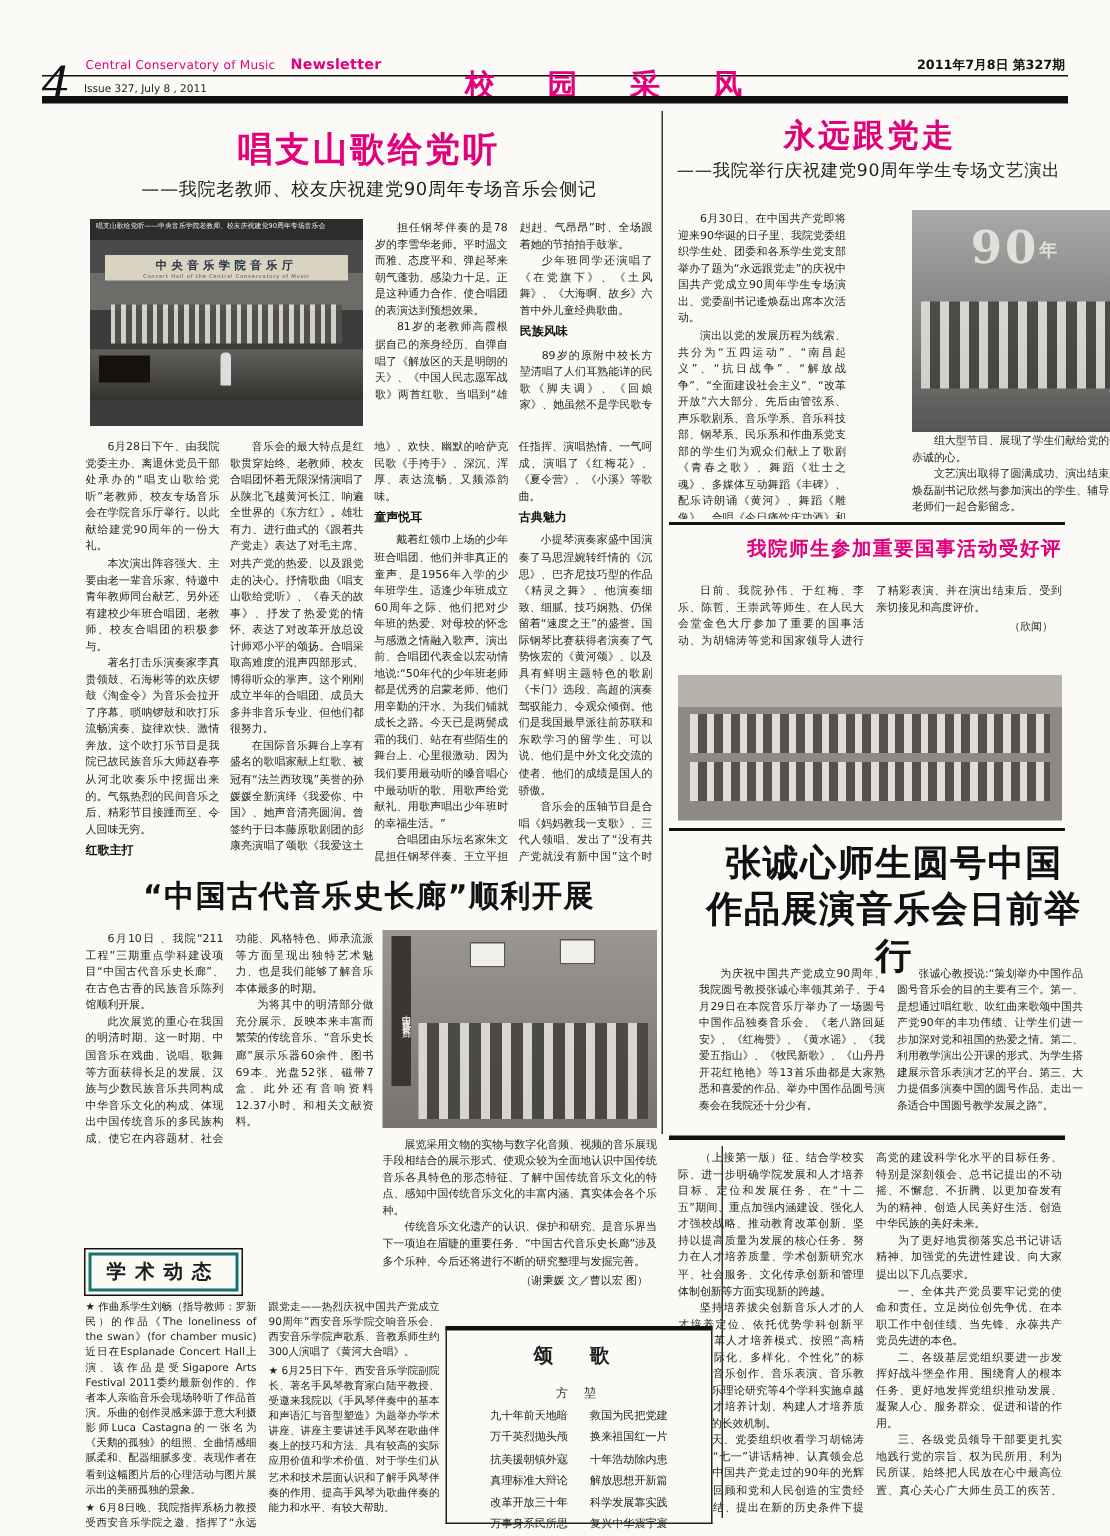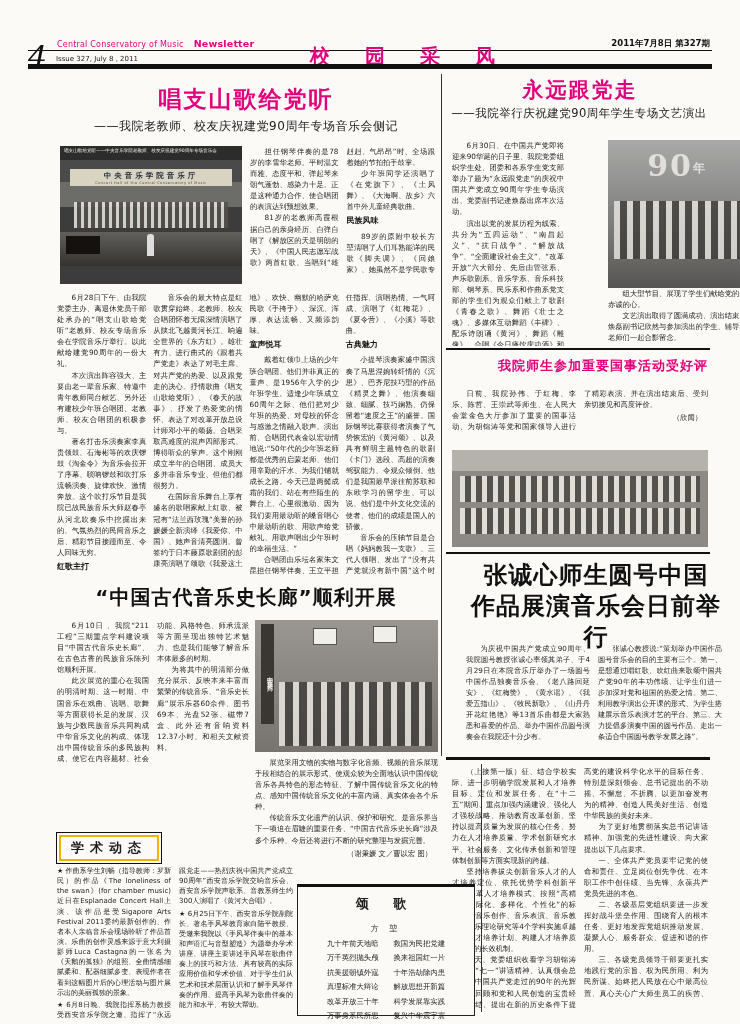--- a/index.html
+++ b/index.html
@@ -41,21 +41,21 @@
   .ph2 .ninety{font-family:"DejaVu Serif",serif;font-size:30px;font-weight:bold;color:#e9e7e2;text-align:center;margin-top:8px;letter-spacing:2px;opacity:.9;}
   .ph2 .yr{font-size:12px;vertical-align:middle;}
   .ph2 .students{margin:18px 6px 0 6px;height:58px;background:repeating-linear-gradient(90deg,#ece9e4 0 6px,#3f3d3a 6px 13px);opacity:.8;}
   .ph3{background:linear-gradient(#b5b2ac 0 22%,#8d8a85 22% 100%);}
   .ph3 .row{margin:6px 8px 0 8px;height:26px;background:repeating-linear-gradient(90deg,#efece6 0 5px,#4a4843 5px 11px);opacity:.85;}
   .ph4{background:linear-gradient(#9a9793,#77746f);position:relative;}
   .ph4 .vbanner{position:absolute;left:6px;top:4px;width:13px;height:96px;background:#3a3732;color:#f2efe8;font-size:6px;writing-mode:vertical-rl;text-align:center;letter-spacing:1px;padding-top:4px;}
   .ph4 .frame{position:absolute;width:22px;height:15px;background:#f1efe9;border:1px solid #555;}
   .ph4 .people{position:absolute;left:24px;right:6px;bottom:6px;height:64px;background:repeating-linear-gradient(90deg,#e8e5df 0 6px,#413f3b 6px 14px);opacity:.85;}
   
-  .acad-titlebox{border:2px solid #eab308;outline:1px solid #111;outline-offset:2px;display:inline-block;padding:2px 10px;font-size:13px;font-weight:bold;letter-spacing:6px;background:#fbfaf7;}
+  .acad-titlebox{border:2px solid #0f766e;outline:1px solid #111;outline-offset:2px;display:inline-block;padding:2px 10px;font-size:13px;font-weight:bold;letter-spacing:6px;background:#fbfaf7;}
   .poem-box{border:1px solid #222;border-top:3px solid #111;background:#fbfaf7;padding:6px 8px 4px 8px;}
   .poem-title{font-size:13px;font-weight:bold;text-align:center;letter-spacing:10px;margin:2px 0 10px 0;}
   .poem-author{font-size:8px;text-align:center;letter-spacing:4px;color:#333;margin-bottom:3px;}
   .poem-lines p{margin:0;text-indent:0;text-align:center;font-size:7.4px;line-height:1.95;color:#222;}
   .acad-items{font-size:7px;line-height:1.45;}
   .acad-items p{text-indent:0;margin:0 0 2px 0;}
 </style>
 </head>
 <body>
 

